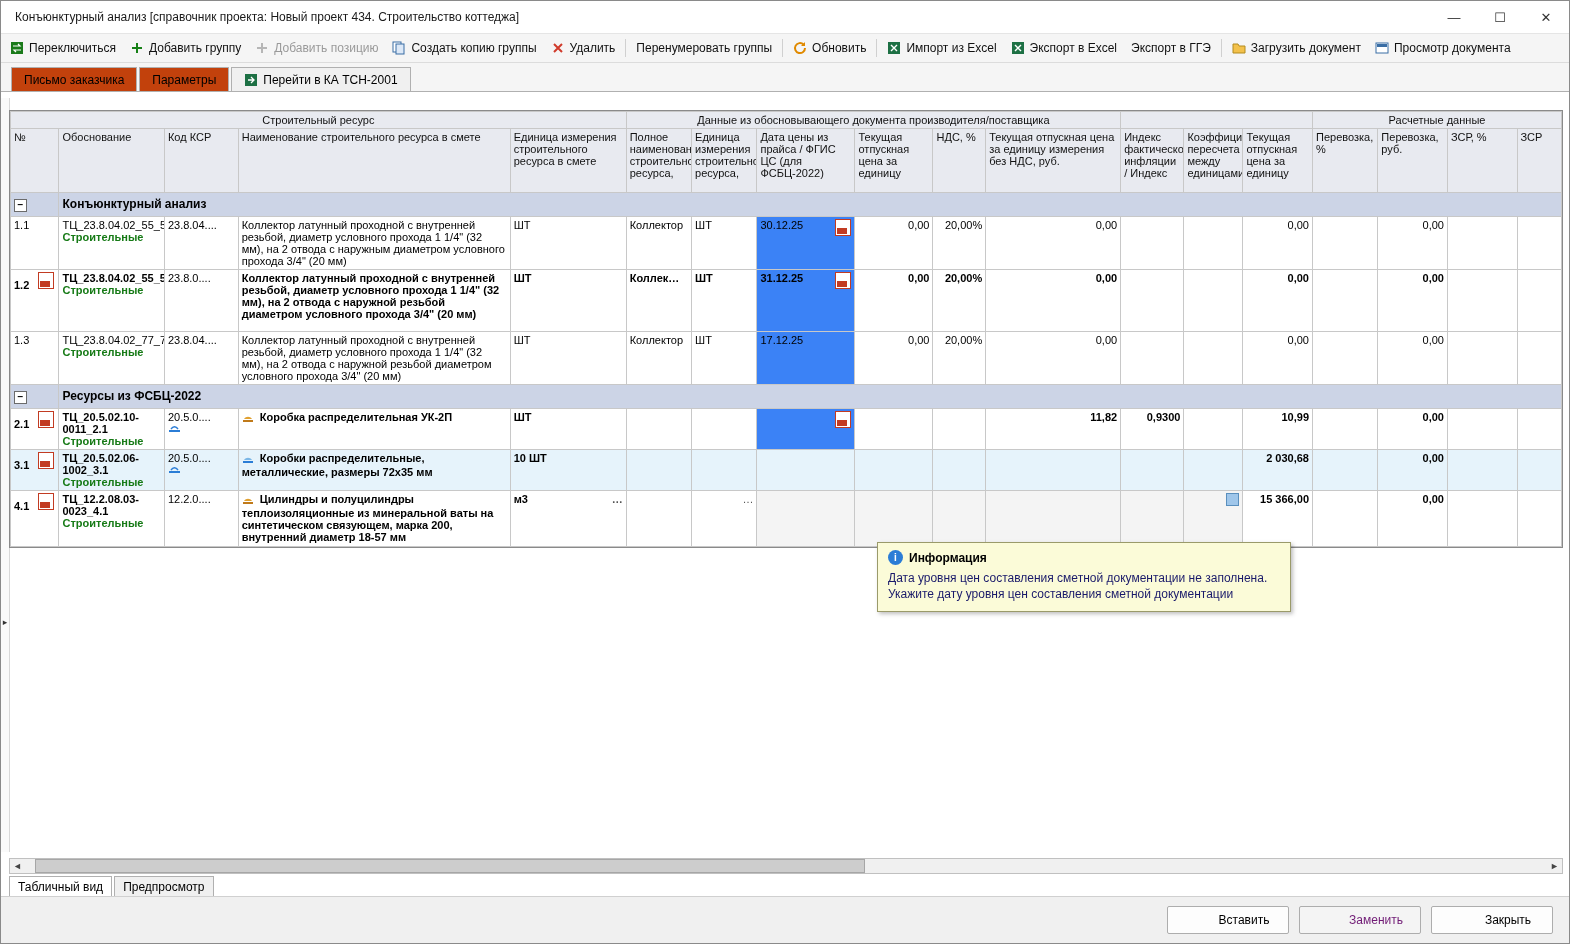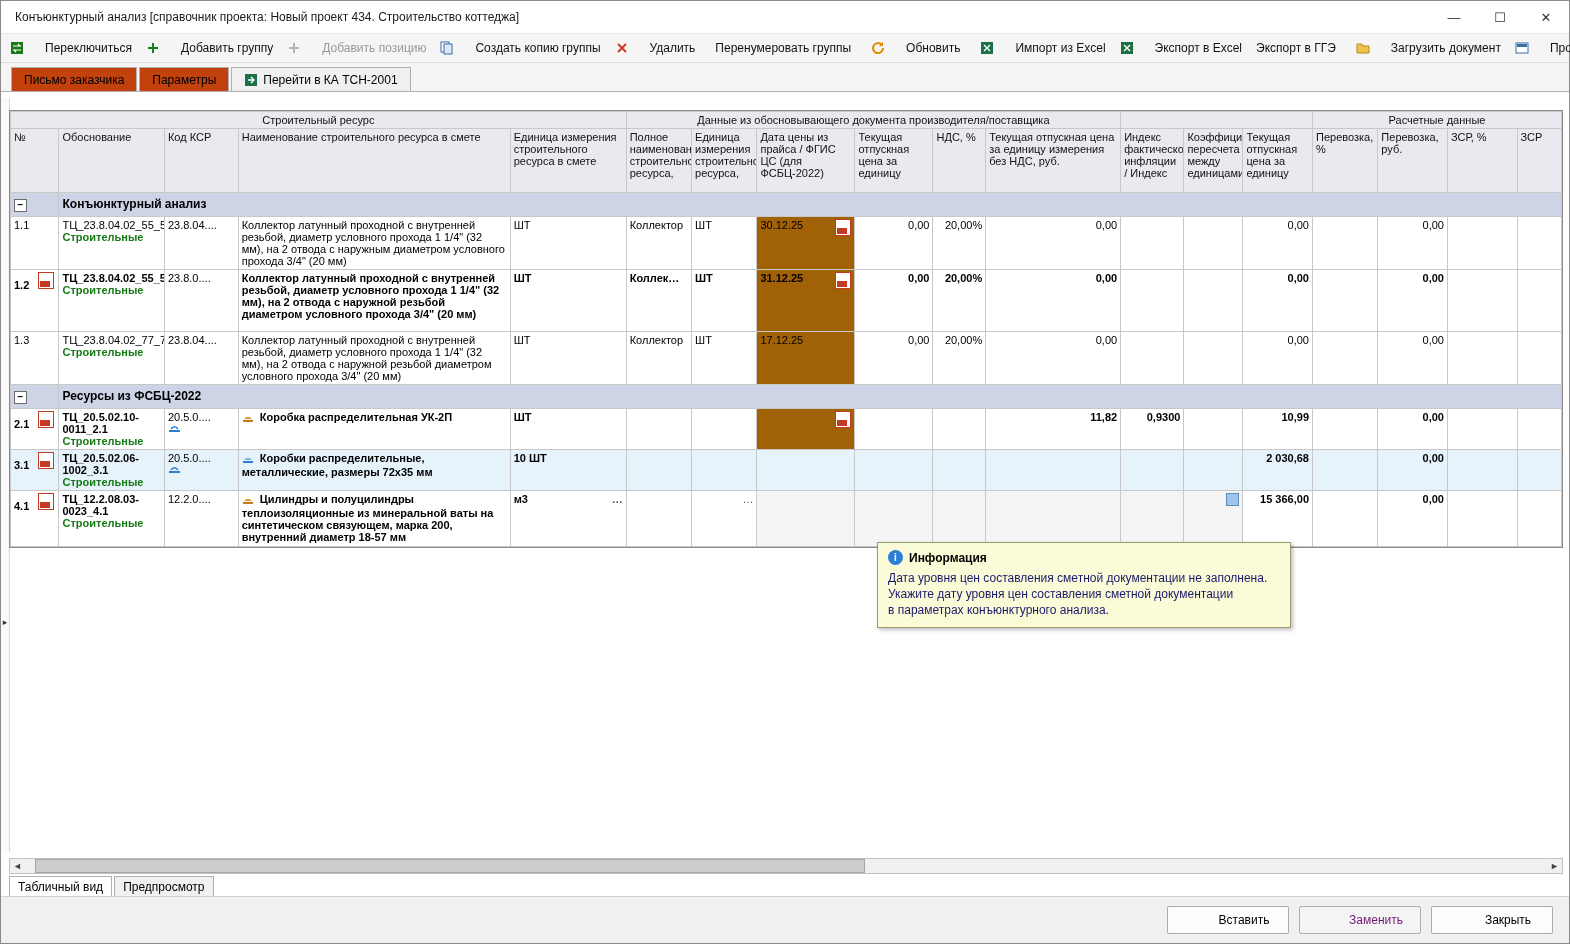--- a/index.html
+++ b/index.html
@@ -9,41 +9,41 @@
     font-size:12px;color:#000;background:#ffffff;
   }
   .win{width:1570px;height:944px;display:flex;flex-direction:column;background:#ffffff;border:1px solid #8a8a8a;box-sizing:border-box;}
   
   .titlebar{height:32px;display:flex;align-items:center;background:#ffffff;border-bottom:1px solid #e5e5e5;flex:0 0 auto;}
   .titlebar .tt{padding-left:14px;font-size:12px;color:#1a1a1a;}
   .titlebar .spacer{flex:1;}
   .wbtn{width:46px;height:31px;display:flex;align-items:center;justify-content:center;font-size:13px;color:#333;}
   
   .toolbar{height:28px;display:flex;align-items:center;background:#f5f5f5;border-bottom:1px solid #dcdcdc;flex:0 0 auto;padding:0 2px;}
-  .tb-item{display:flex;align-items:center;height:24px;padding:0 7px;white-space:nowrap;font-size:12px;color:#111;gap:16px;}
+  .tb-item{display:flex;align-items:center;height:24px;padding:0 7px;white-space:nowrap;font-size:12px;color:#111;}
   .tb-item.disabled{color:#9a9a9a;}
   .tb-sep{width:1px;height:18px;background:#d0d0d0;margin:0 3px;}
   .ico{width:14px;height:14px;margin-right:5px;display:inline-block;position:relative;flex:0 0 auto;}
   
   .tabsrow{height:28px;display:flex;align-items:flex-end;background:#f5f5f5;border-bottom:1px solid #b0b0b0;flex:0 0 auto;padding-left:10px;}
   .tab{height:23px;display:flex;align-items:center;padding:0 12px;border:1px solid #b0b0b0;border-bottom:none;background:#c2410c;font-size:12px;margin-right:2px;}
   .tab.alt{background:#f0f0f0;}
   
   .gridwrap{flex:1;position:relative;background:#ffffff;overflow:hidden;}
   .grid{position:absolute;left:8px;top:18px;width:1554px;border:1px solid #8a8a8a;background:#fff;box-sizing:border-box;}
   table.tbl{border-collapse:collapse;table-layout:fixed;width:1552px;}
   table.tbl th, table.tbl td{border:1px solid #c8c8c8;vertical-align:top;padding:2px 3px;font-size:11px;overflow:hidden;}
   thead th{background:#e8eaf0;font-weight:normal;text-align:left;font-size:11px;color:#111;vertical-align:top;}
   thead tr.grp th{text-align:center;background:#e8eaf0;}
   .num{text-align:right;}
   tr.groupline td{background:#ccd4e6;font-weight:bold;font-size:12px;padding:4px 3px;}
   .expander{display:inline-block;width:11px;height:11px;line-height:9px;text-align:center;border:1px solid #6b6b6b;background:#fff;font-size:10px;margin-right:6px;color:#000;}
   .green{color:#167a16;font-weight:bold;font-size:11px;}
   .b{font-weight:bold;}
-  .pink{background:#a16207;}
+  .pink{background:#3b82f6;}
   .lblue{background:#e6f3fb;}
   .lgray{background:#f4f4f4;}
   .cellico{display:inline-block;width:12px;height:12px;vertical-align:-2px;margin-right:3px;}
   .pdf{display:inline-block;width:14px;height:15px;background:#fff;border:1px solid #c23b22;position:relative;}
   .pdf:after{content:"";position:absolute;left:1px;bottom:1px;width:10px;height:6px;background:#c23b22;}
   .dots{color:#555;}
   
   .tooltip{position:absolute;left:876px;top:450px;width:392px;background:#fbfbd8;border:1px solid #9a9a6a;box-shadow:2px 2px 4px rgba(0,0,0,.25);padding:7px 10px 9px 10px;font-size:12px;}
   .tooltip .hd{font-weight:bold;margin-bottom:5px;display:flex;align-items:center;}
   .tooltip .hd .bulb{width:15px;height:15px;border-radius:50%;background:#2b7dd6;color:#fff;font-size:10px;line-height:15px;text-align:center;margin-right:6px;font-weight:bold;}
@@ -468,21 +468,20 @@
       </table>
     </div>
 
     <div class="tooltip">
       <div class="hd">
         <span class="bulb">i</span>
         <span>Информация</span>
       </div>
       <div class="line">Дата уровня цен составления сметной документации не заполнена.</div>
       <div class="line">Укажите дату уровня цен составления сметной документации</div>
-      <div class="line">в параметрах конъюнктурного анализа.</div>
     </div>
 
     <div class="hscroll">
       <div class="arrow">◄</div>
       <div class="track">
         <div class="thumb"></div>
       </div>
       <div class="arrow">►</div>
     </div>
   </div>

